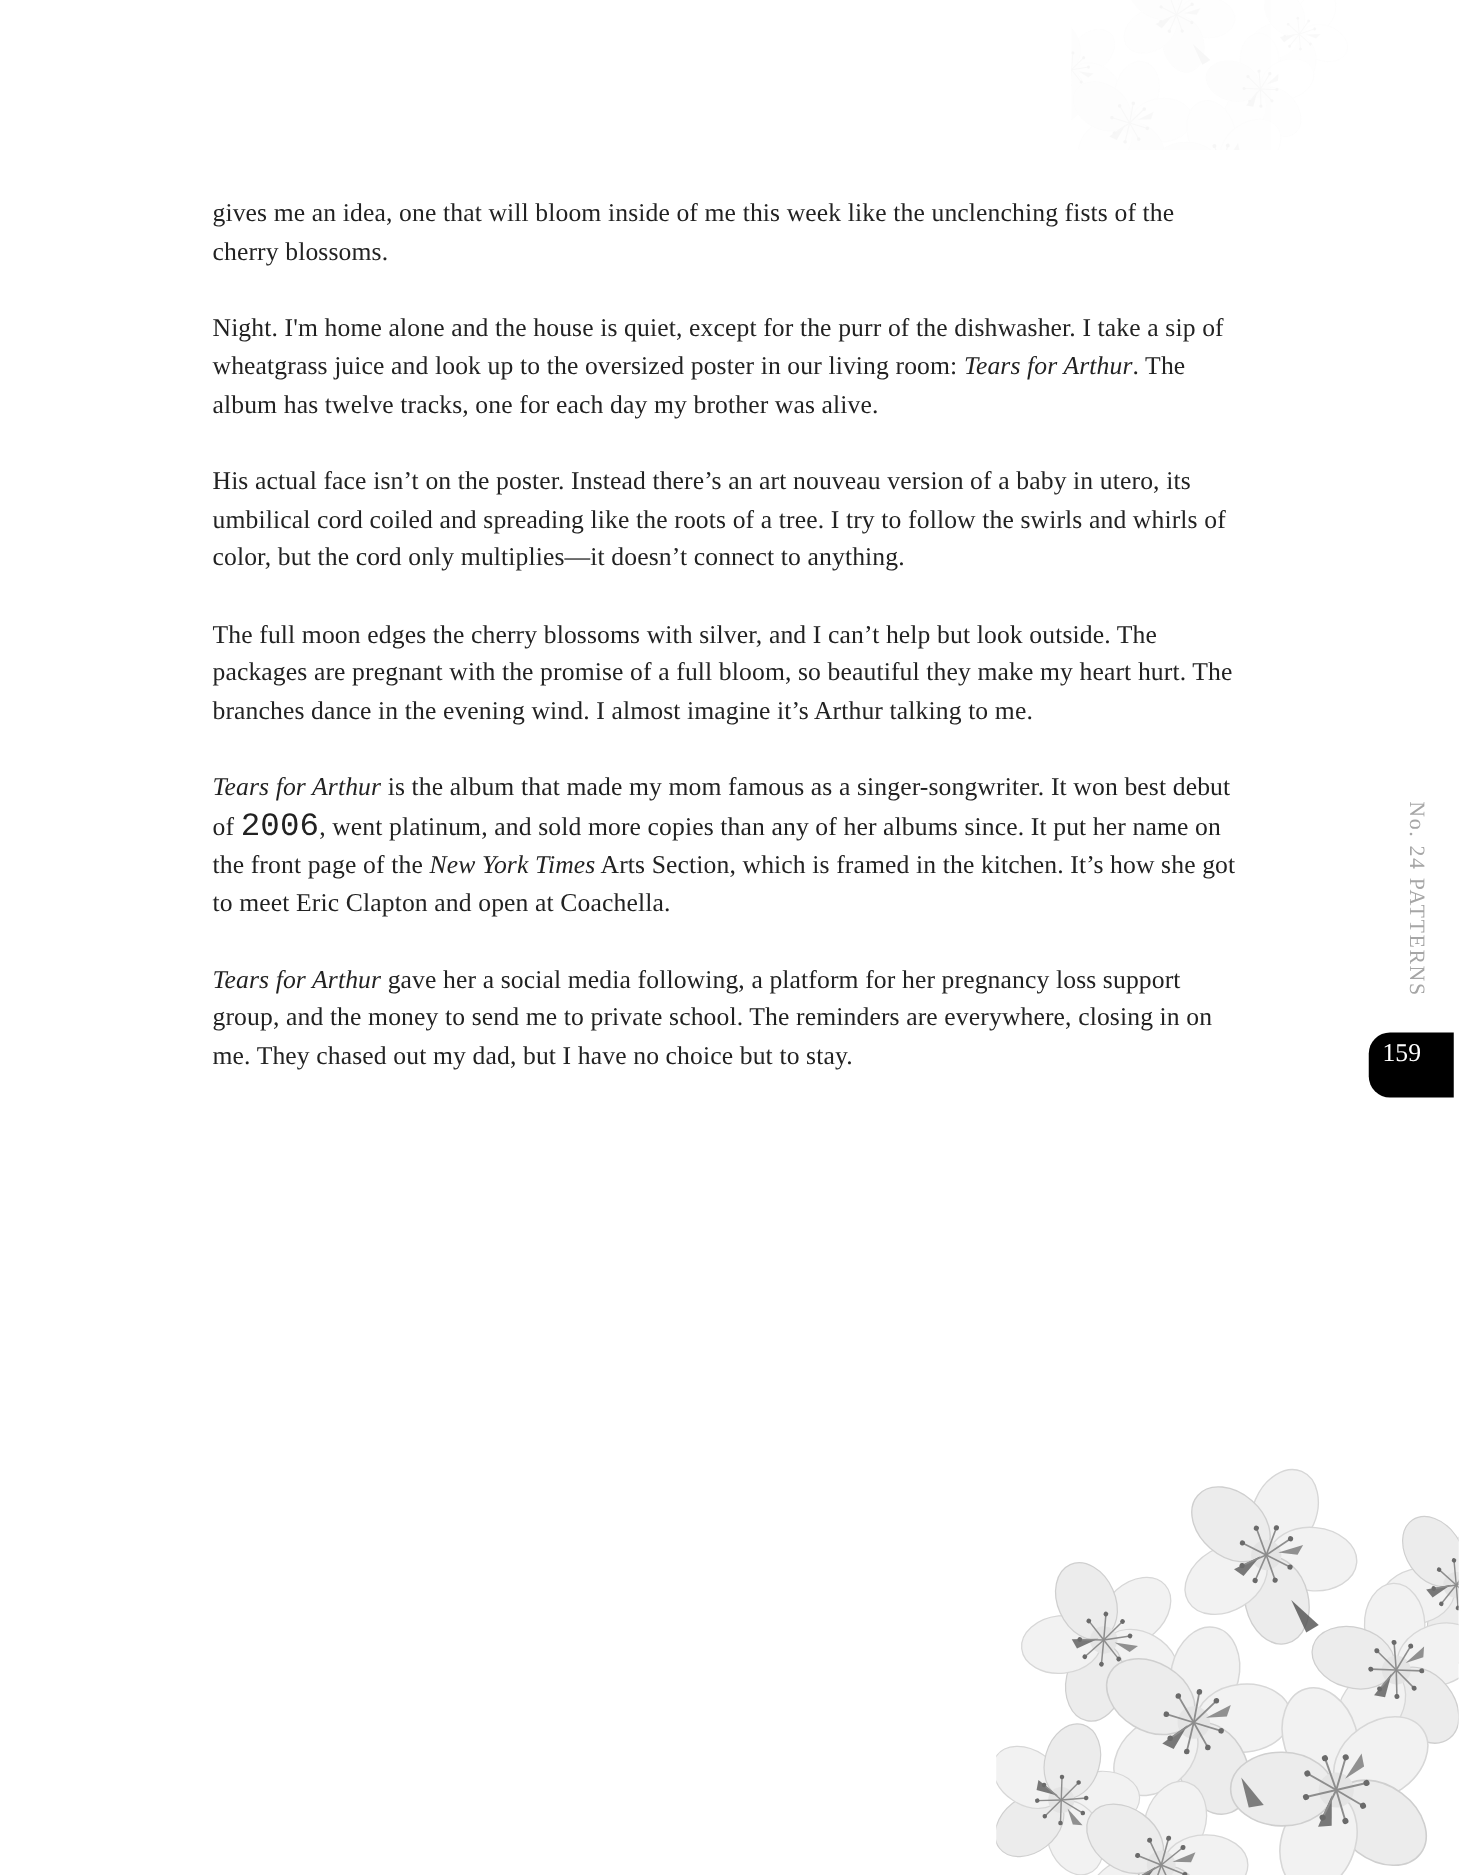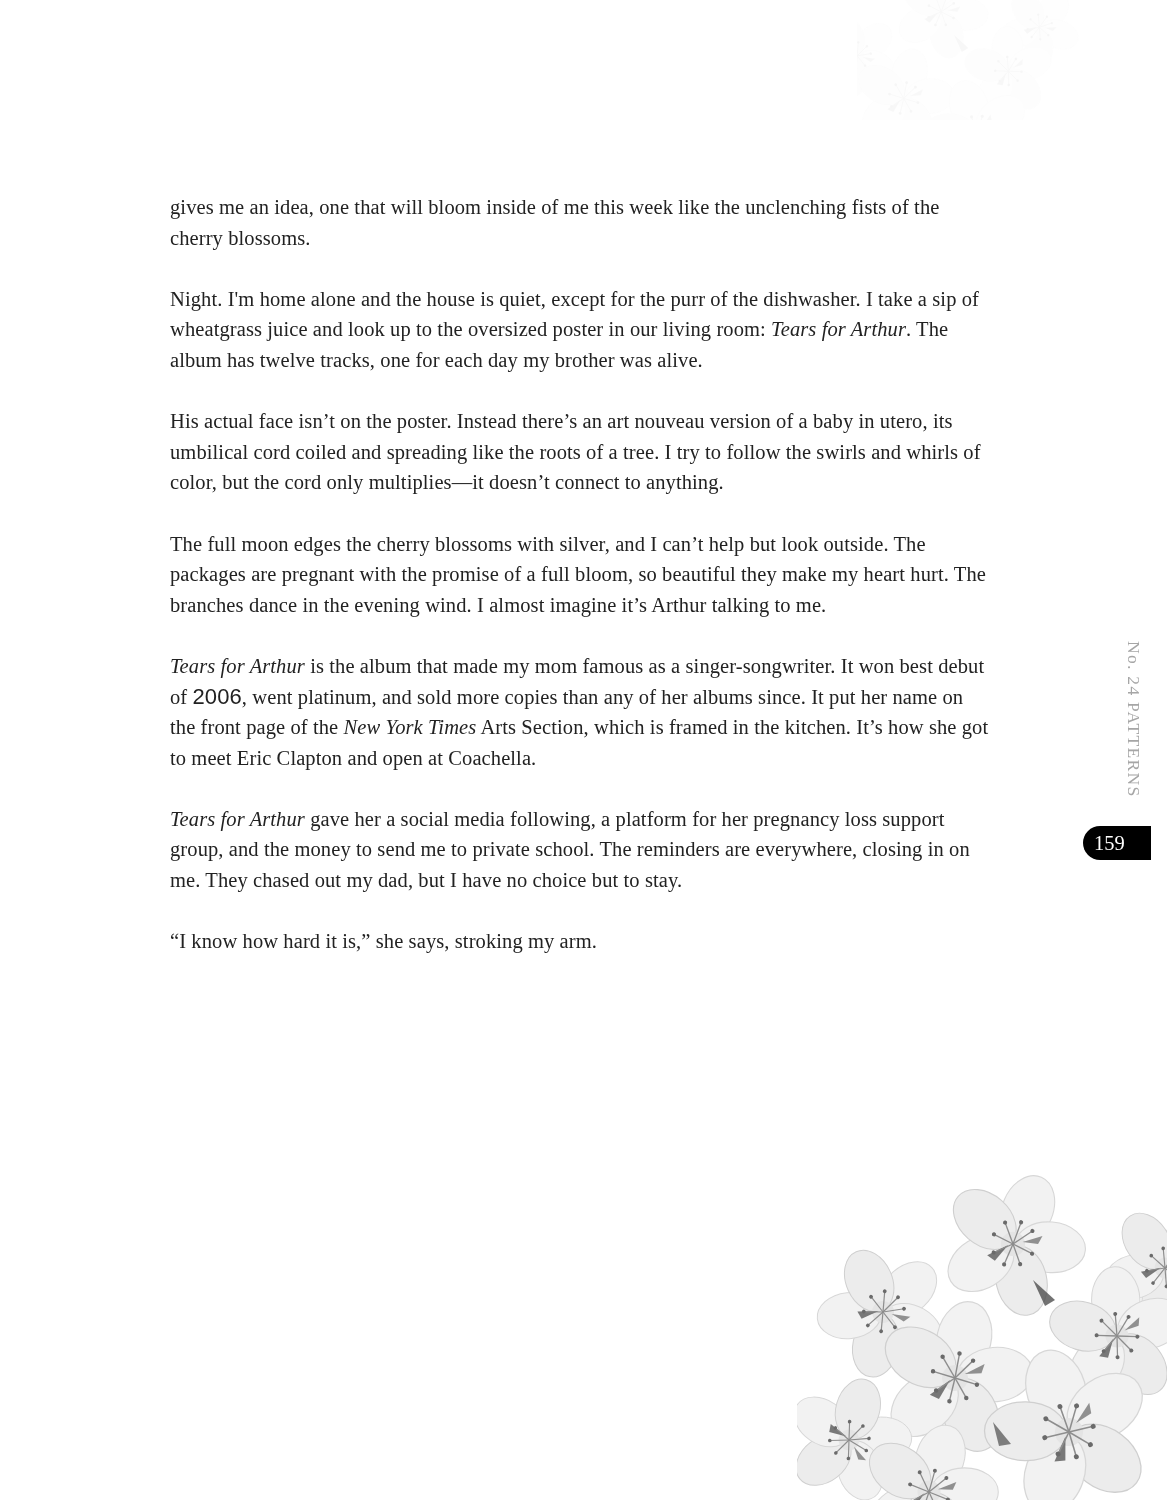--- a/index.html
+++ b/index.html
@@ -14,43 +14,42 @@
 
   
   .text-column {
     position: absolute;
     left: 170px; top: 156px;
     width: 822px;
     font-size: 20.5px;
     line-height: 30.6px;
     color: var(--text-color, #222222);
     letter-spacing: 0.1px;
-    margin-top: 36px;
   }
   .text-column p { margin: 0 0 30.6px 0; }
   .text-column p.heading { letter-spacing: 0.8px; }
   .text-column span.i { font-style: italic; }
-  .text-column span.n { font-family: Liberation Sans, sans-serif; font-size: 22px; }
+  .text-column span.n { font-family: Liberation Mono, monospace; font-size: 26px; }
 
   
   .side-label {
     position: absolute;
     top: 641px; right: 23px;
     writing-mode: vertical-rl;
     font-size: 17.5px;
     letter-spacing: 1.3px;
     color: var(--label-color, #a6a6a6);
     white-space: nowrap;
   }
 
   
   .page-badge {
     position: absolute;
-    top: 826px; right: 16px;
-    width: 68px; height: 34px;
+    top: 826px; right: 4px;
+    width: 68px; height: 52px;
     background: var(--badge-bg, #000000);
     border-radius: 17px 0 0 17px;
     color: var(--badge-fg, #ffffff);
     font-size: 20.5px;
     line-height: 34px;
     padding-left: 11px;
     box-sizing: border-box;
   }
 
   
@@ -117,21 +116,20 @@
     <use href="#bloom-cluster" transform="scale(0.7)"></use>
   </svg>
 
   <div class="text-column">
       <p class="body"><span>gives me an idea, one that will bloom inside of me this week like the unclenching fists of the cherry blossoms.</span></p>
       <p class="body"><span>Night. I'm home alone and the house is quiet, except for the purr of the dishwasher. I take a sip of wheatgrass juice and look up to the oversized poster in our living room: </span><span class="i">Tears for Arthur</span><span>. The album has twelve tracks, one for each day my brother was alive.</span></p>
       <p class="body"><span>His actual face isn’t on the poster. Instead there’s an art nouveau version of a baby in utero, its umbilical cord coiled and spreading like the roots of a tree. I try to follow the swirls and whirls of color, but the cord only multiplies—it doesn’t connect to anything.</span></p>
       <p class="body"><span>The full moon edges the cherry blossoms with silver, and I can’t help but look outside. The packages are pregnant with the promise of a full bloom, so beautiful they make my heart hurt. The branches dance in the evening wind. I almost imagine it’s Arthur talking to me.</span></p>
       <p class="body"><span class="i">Tears for Arthur</span><span> is the album that made my mom famous as a singer-songwriter. It won best debut of </span><span class="n">2006</span><span>, went platinum, and sold more copies than any of her albums since. It put her name on the front page of the </span><span class="i">New York Times</span><span> Arts Section, which is framed in the kitchen. It’s how she got to meet Eric Clapton and open at Coachella.</span></p>
       <p class="body"><span class="i">Tears for Arthur</span><span> gave her a social media following, a platform for her pregnancy loss support group, and the money to send me to private school. The reminders are everywhere, closing in on me. They chased out my dad, but I have no choice but to stay.</span></p>
-      <p class="body"><span>“I know how hard it is,” she says, stroking my arm.</span></p>
     </div>
 
   <div class="side-label">No. 24 PATTERNS</div>
 
   <div class="page-badge">159</div>
 
   <svg class="flowers" width="370" height="360" viewBox="0 0 370 360">
     <use href="#bloom-cluster"></use>
   </svg>
 

